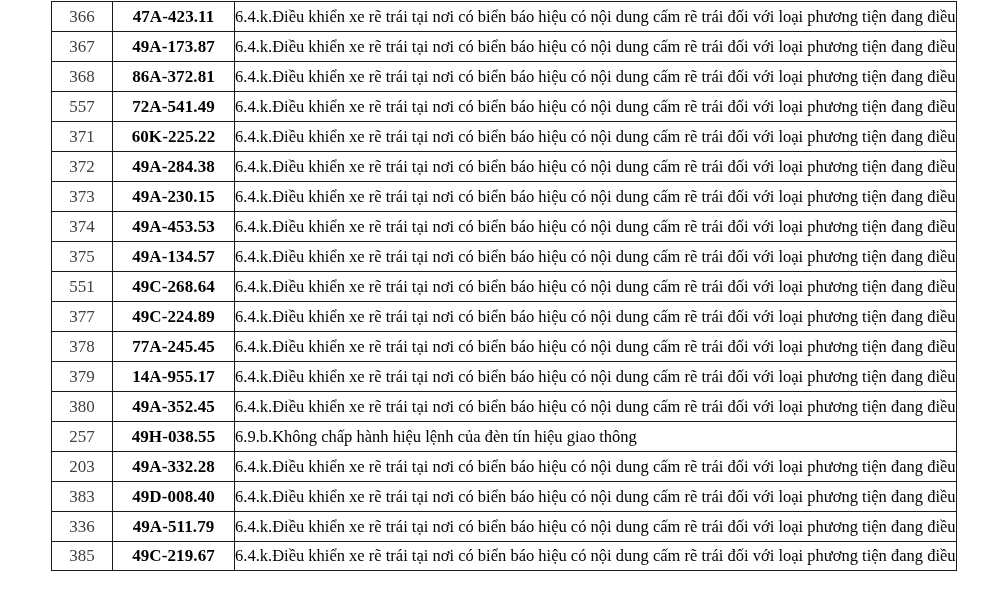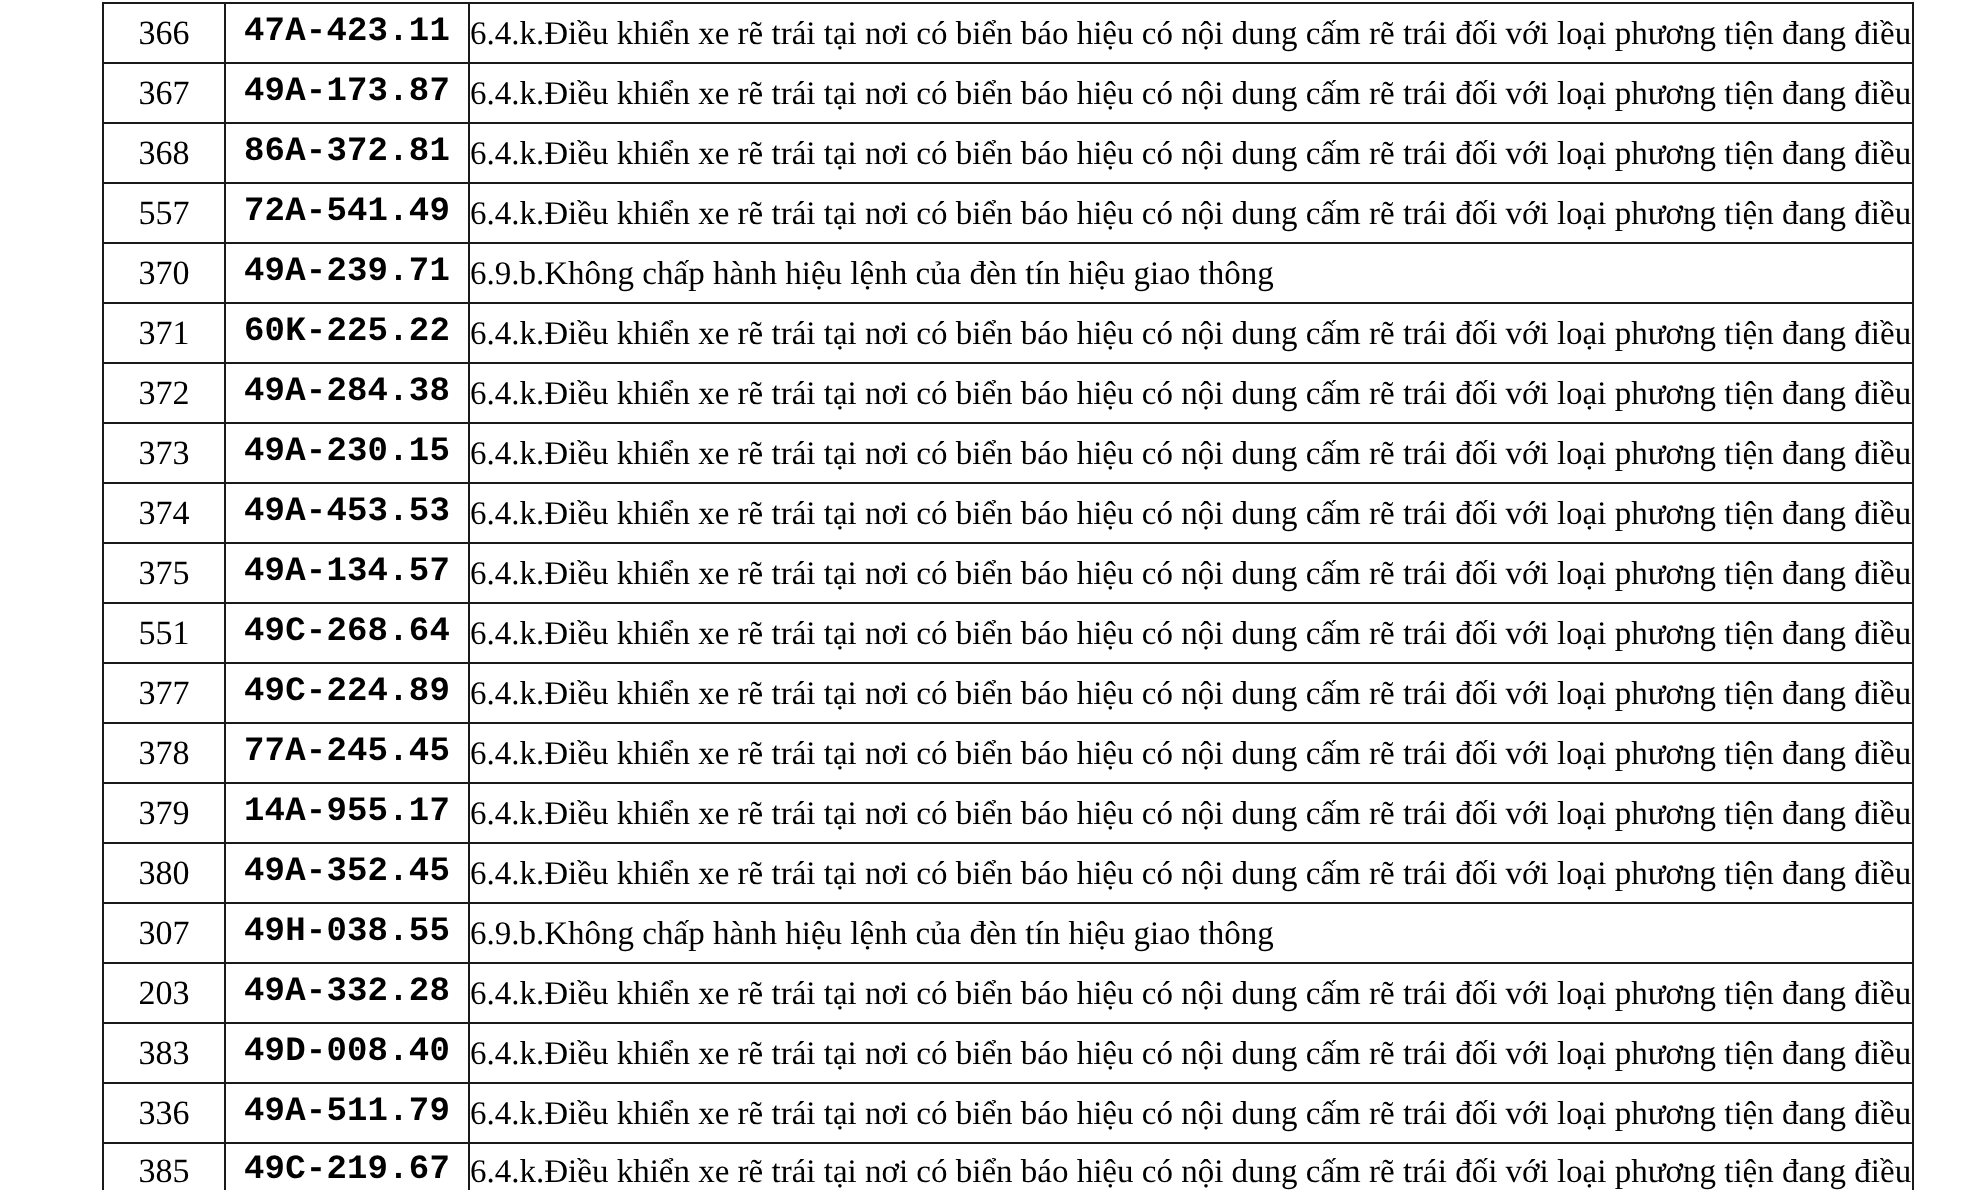--- a/index.html
+++ b/index.html
@@ -35,27 +35,27 @@
     background: #ffffff;
   }
   col.c-index { width: 61px; }
   col.c-plate { width: 122px; }
   col.c-desc  { width: 722px; }
 
   td.idx {
     text-align: center;
     font-size: 17px;
     font-family: "Liberation Serif", serif;
-    color: #000000;
+    color: #404040;
   }
   td.plate {
     text-align: center;
     font-size: 17px;
     font-weight: bold;
-    font-family: Liberation Mono, monospace;
+    font-family: Liberation Serif, serif;
     letter-spacing: 0.1px;
     color: #000;
   }
   td.desc {
     text-align: left;
     font-size: 16.5px;
     font-family: "Liberation Serif", serif;
     padding-left: 4px;
     white-space: nowrap;
     overflow: hidden;
@@ -107,25 +107,20 @@
           <td class="idx">368</td>
           <td class="plate">86A-372.81</td>
           <td class="desc">6.4.k.Điều khiển xe rẽ trái tại nơi có biển báo hiệu có nội dung cấm rẽ trái đối với loại phương tiện đang điều khiển</td>
         </tr>
         <tr>
           <td class="idx">557</td>
           <td class="plate">72A-541.49</td>
           <td class="desc">6.4.k.Điều khiển xe rẽ trái tại nơi có biển báo hiệu có nội dung cấm rẽ trái đối với loại phương tiện đang điều khiển</td>
         </tr>
         <tr>
-          <td class="idx">370</td>
-          <td class="plate">49A-239.71</td>
-          <td class="desc">6.9.b.Không chấp hành hiệu lệnh của đèn tín hiệu giao thông</td>
-        </tr>
-        <tr>
           <td class="idx">371</td>
           <td class="plate">60K-225.22</td>
           <td class="desc">6.4.k.Điều khiển xe rẽ trái tại nơi có biển báo hiệu có nội dung cấm rẽ trái đối với loại phương tiện đang điều khiển</td>
         </tr>
         <tr>
           <td class="idx">372</td>
           <td class="plate">49A-284.38</td>
           <td class="desc">6.4.k.Điều khiển xe rẽ trái tại nơi có biển báo hiệu có nội dung cấm rẽ trái đối với loại phương tiện đang điều khiển</td>
         </tr>
         <tr>
@@ -162,21 +157,21 @@
           <td class="idx">379</td>
           <td class="plate">14A-955.17</td>
           <td class="desc">6.4.k.Điều khiển xe rẽ trái tại nơi có biển báo hiệu có nội dung cấm rẽ trái đối với loại phương tiện đang điều khiển</td>
         </tr>
         <tr>
           <td class="idx">380</td>
           <td class="plate">49A-352.45</td>
           <td class="desc">6.4.k.Điều khiển xe rẽ trái tại nơi có biển báo hiệu có nội dung cấm rẽ trái đối với loại phương tiện đang điều khiển</td>
         </tr>
         <tr>
-          <td class="idx">307</td>
+          <td class="idx">257</td>
           <td class="plate">49H-038.55</td>
           <td class="desc">6.9.b.Không chấp hành hiệu lệnh của đèn tín hiệu giao thông</td>
         </tr>
         <tr>
           <td class="idx">203</td>
           <td class="plate">49A-332.28</td>
           <td class="desc">6.4.k.Điều khiển xe rẽ trái tại nơi có biển báo hiệu có nội dung cấm rẽ trái đối với loại phương tiện đang điều khiển</td>
         </tr>
         <tr>
           <td class="idx">383</td>

